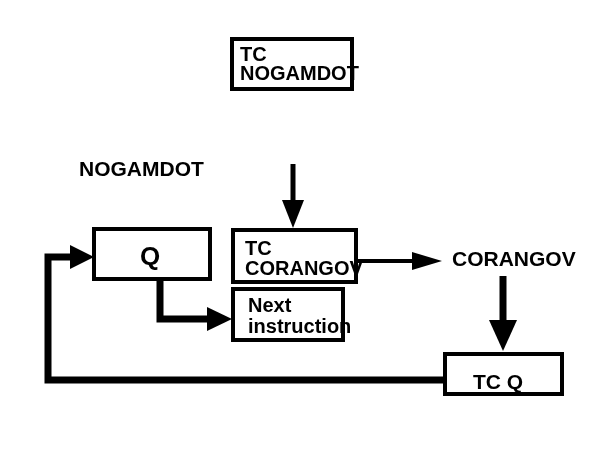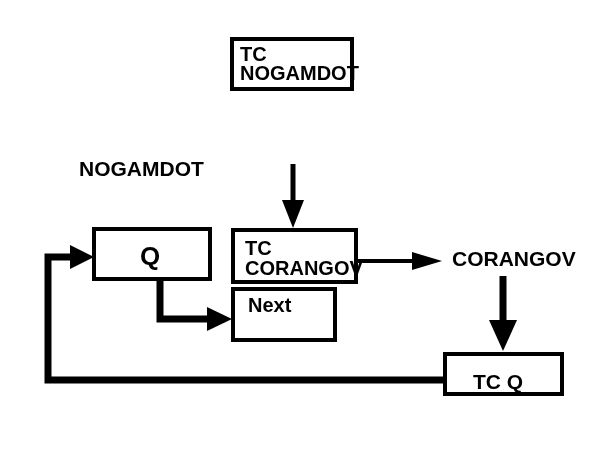--- a/index.html
+++ b/index.html
@@ -56,21 +56,22 @@
 
 <div class="box" style="left:92px; top:227px; width:120px; height:54px;">
   <div class="txt q" style="left:44px; top:10px;">Q</div>
 </div>
 
 <div class="box" style="left:231px; top:228px; width:127px; height:56px;">
   <div class="txt small" style="left:10px; top:7px;">TC</div>
   <div class="txt small" style="left:10px; top:27px;">CORANGOV</div>
 </div>
 
-<div class="box" style="left:231px; top:287px; width:106px; height:55px;">
+<div class="box" style="left:231px; top:287px; width:114px; height:55px;">
   <div class="txt small" style="left:13px; top:5px;">Next</div>
+  <div class="txt small" style="left:13px; top:26px;">instruction</div>
 </div>
 
 <div class="txt label" style="left:452px; top:247px;">CORANGOV</div>
 
 <div class="box" style="left:443px; top:352px; width:121px; height:44px;">
   <div class="txt label" style="left:26px; top:14px;">TC Q</div>
 </div>
 
 </body></html>

